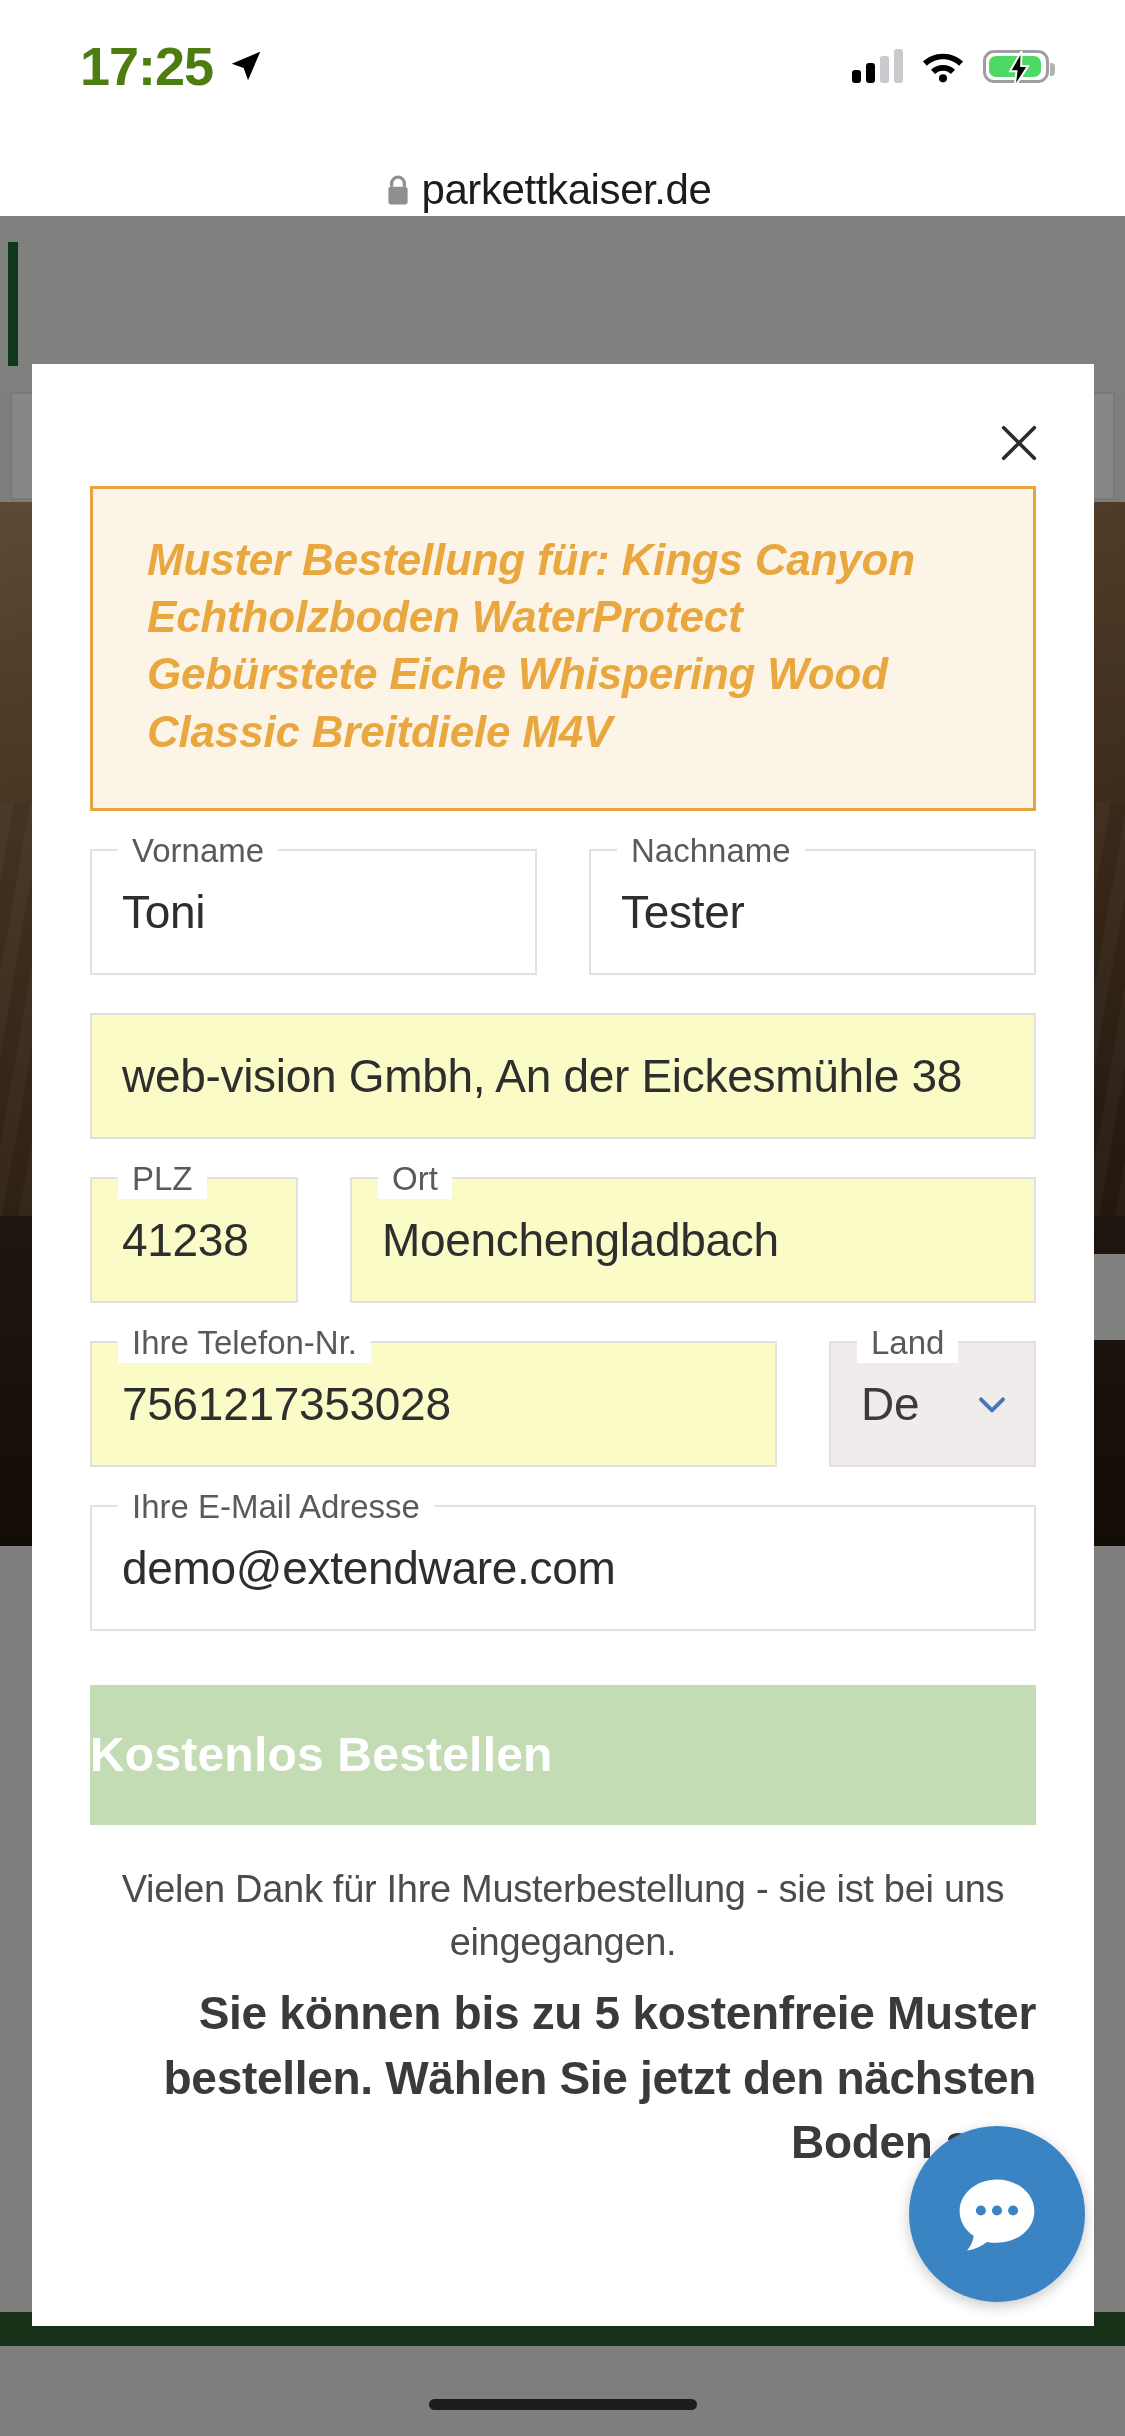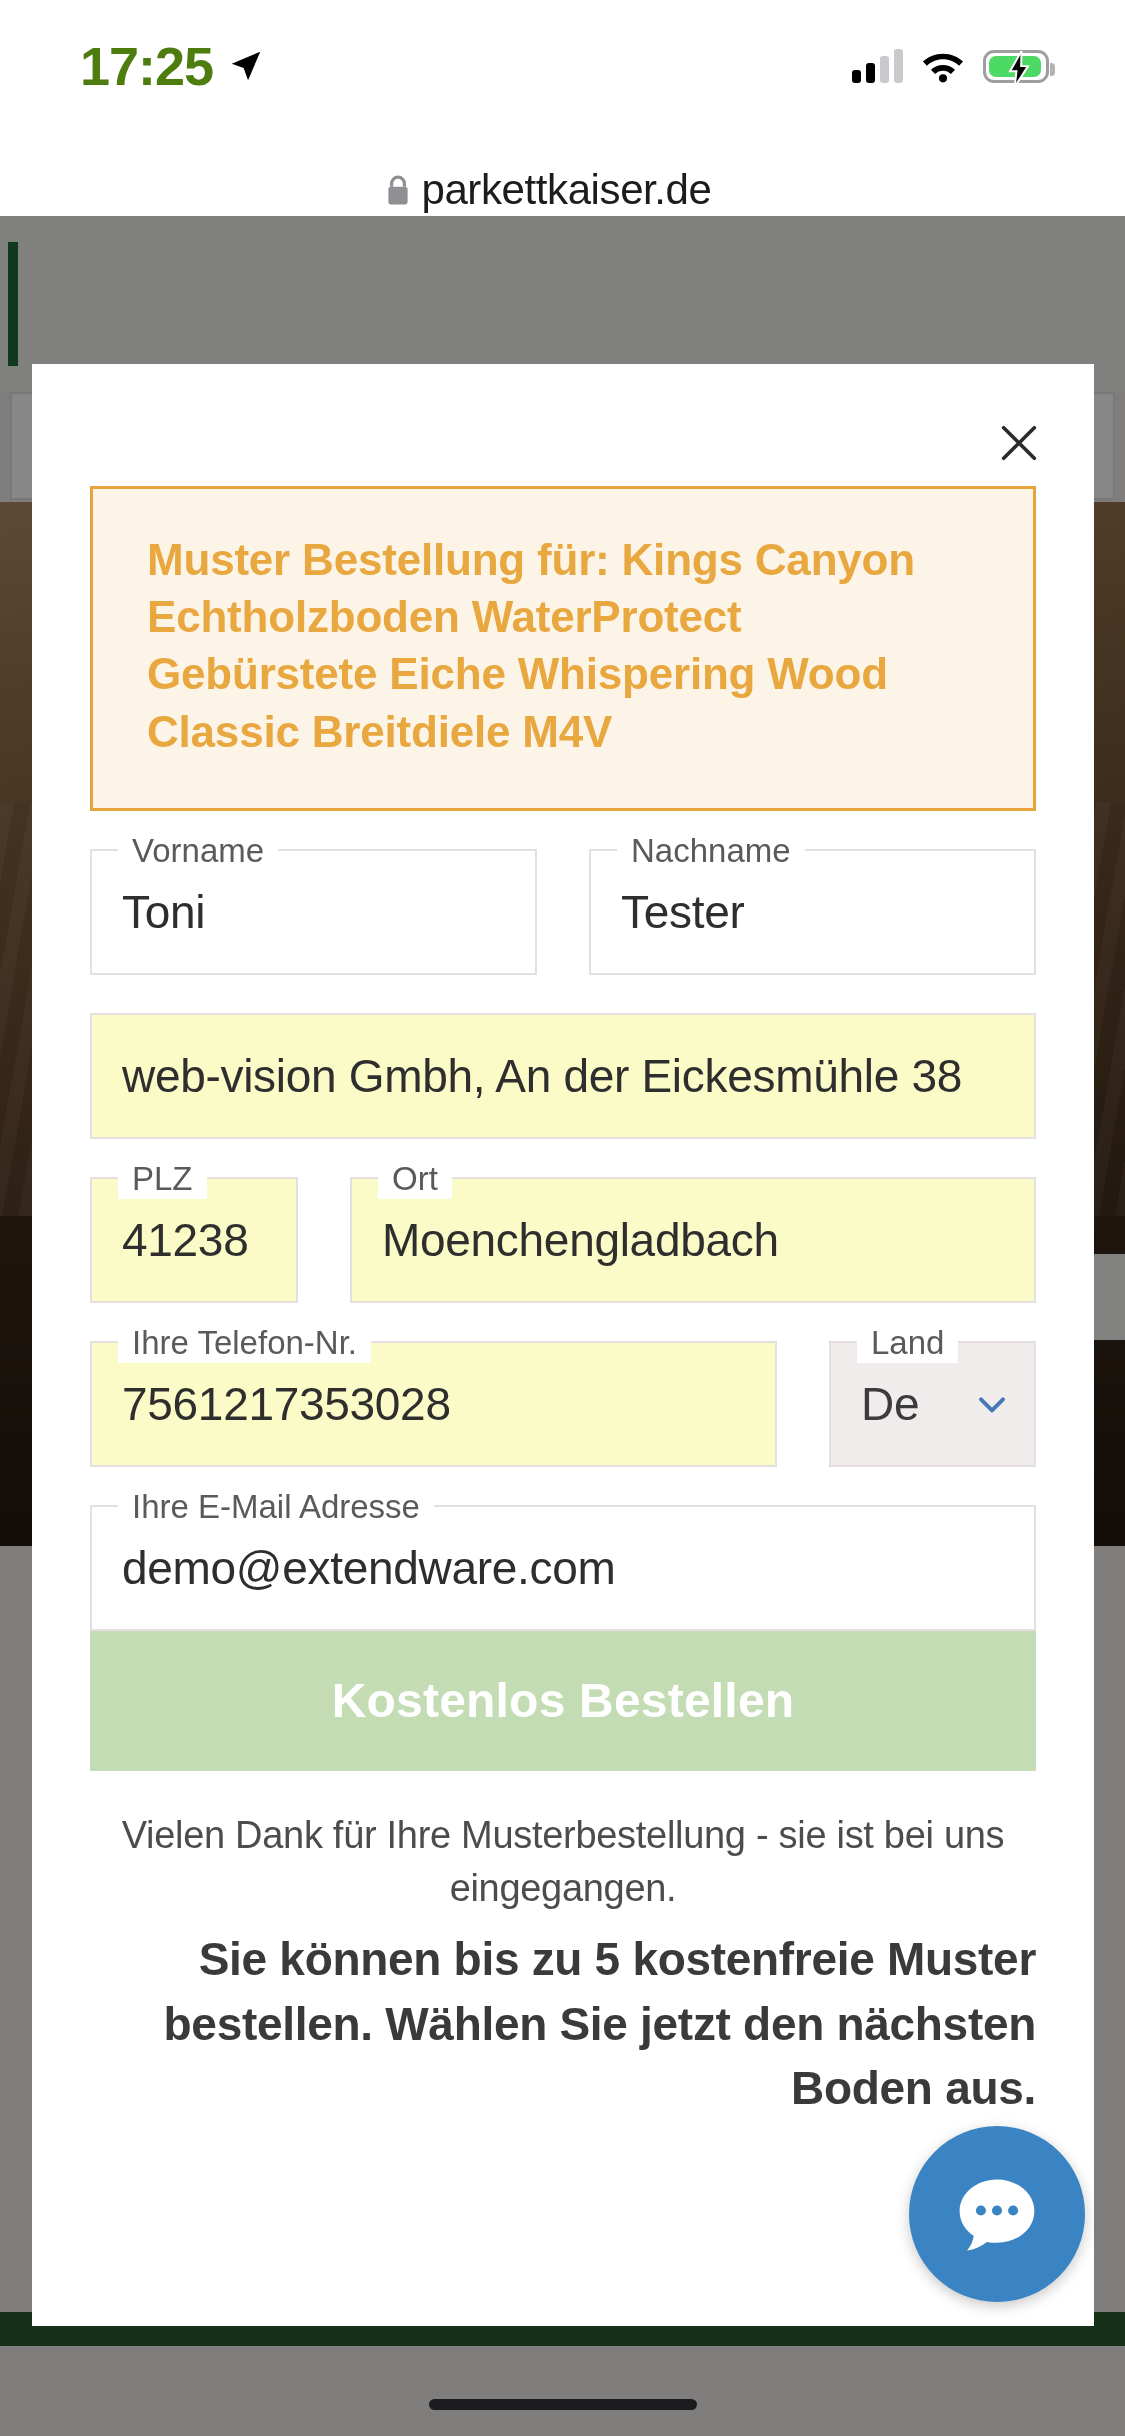--- a/index.html
+++ b/index.html
@@ -121,20 +121,21 @@
   .modal-close svg { width: 46px; height: 46px; display:block; }
 
   .modal-inner { padding: 0 58px; }
 
   
   .notice {
     margin-top: 122px;
     border: 3px solid #e8a43c;
     background: #fdf4e8;
     padding: 42px 54px 48px 54px;
+    font-style: italic;
   }
   .notice-text {
     font-size: 44px;
     font-weight: bold;
     line-height: 1.30;
     color: #e8a73f;
     letter-spacing: -0.2px;
   }
 
   
@@ -178,24 +179,25 @@
     background: #efeceb;
     justify-content: space-between;
     padding-right: 20px;
   }
   .field-land .field-value { color: #3b3b3b; max-width: 88px; }
   .chev { width: 44px; height: 44px; flex: 0 0 44px; }
   .chev svg { width:44px; height:44px; display:block; }
 
   
   .submit-btn {
+    margin-top: 54px;
     width: 100%; height: 140px;
     background: #c3dcb4;
     border: none;
-    display: flex; align-items: center; justify-content: center;
+    display: flex; align-items: center; 
     cursor: pointer;
   }
   .submit-label {
     font-size: 48px; font-weight: bold; color: #ffffff;
     letter-spacing: 0.2px;
   }
 
   
   .confirm {
     margin-top: 38px;

